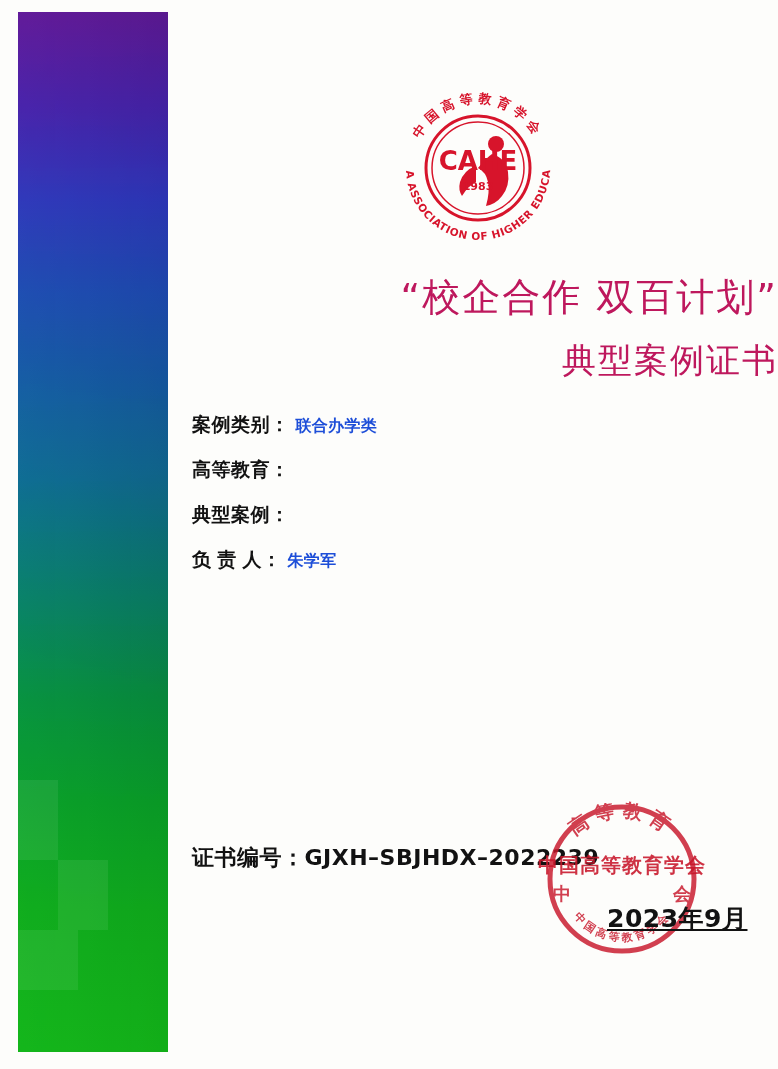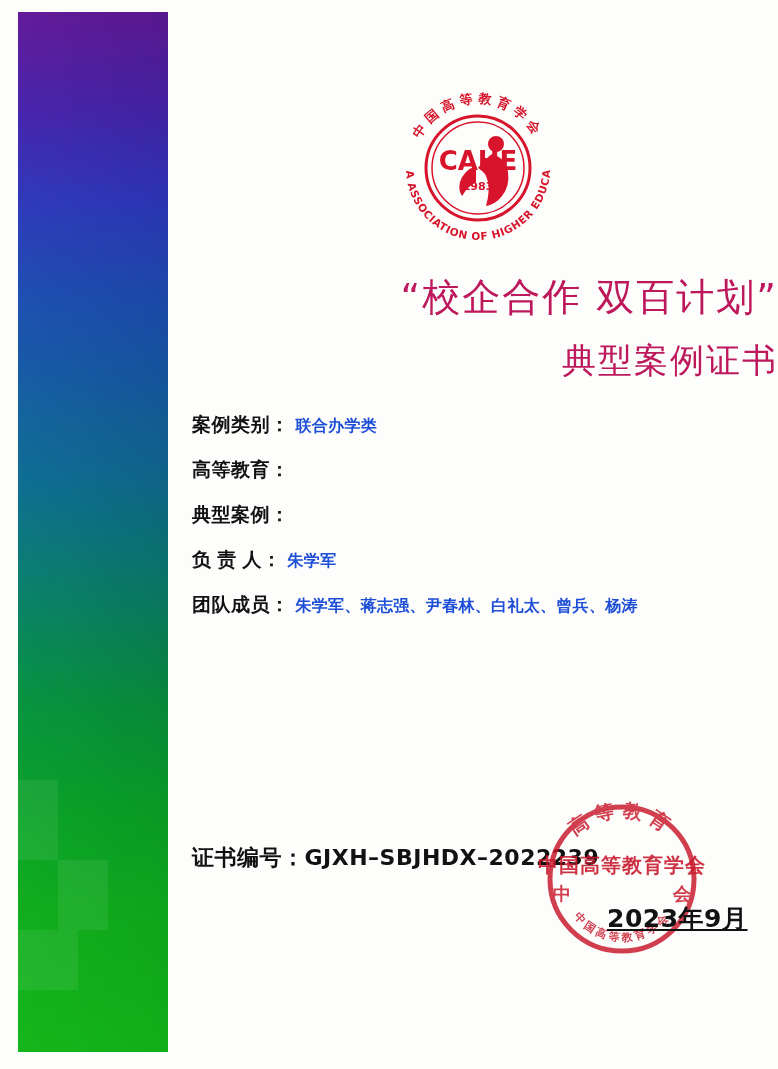--- a/index.html
+++ b/index.html
@@ -232,24 +232,20 @@
       <div class="field-row">
         <span class="field-label">高等教育：</span>
       </div>
       <div class="field-row">
         <span class="field-label">典型案例：</span>
       </div>
       <div class="field-row">
         <span class="field-label">负 责 人：</span>
         <span class="field-value">朱学军</span>
       </div>
-      <div class="field-row">
-        <span class="field-label">团队成员：</span>
-        <span class="field-value">朱学军、蒋志强、尹春林、白礼太、曾兵、杨涛</span>
-      </div>
     </div>
 
 
     <div class="cert-no">
       <span>证书编号：</span><span class="num">GJXH–SBJHDX–2022239</span>
     </div>
 
     <div class="seal">
       <svg width="178" height="178" viewBox="0 0 178 178">
         <defs>

